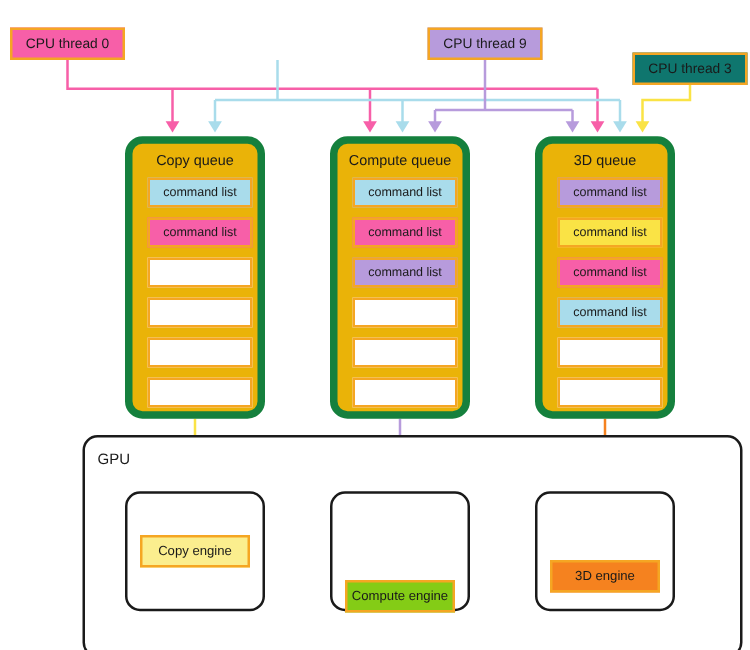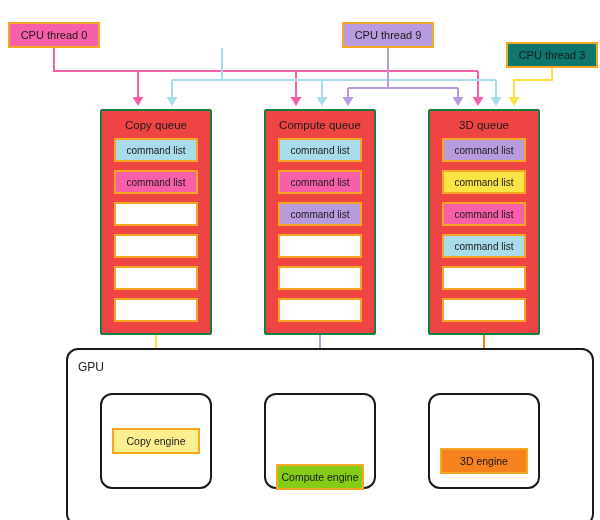--- a/index.html
+++ b/index.html
@@ -8,21 +8,21 @@
   #stage{position:absolute;left:0;top:16px;width:600px;height:520px;}
   svg#wires{position:absolute;left:0;top:0;width:600px;height:520px;pointer-events:none;}
 
   .box{position:absolute;box-sizing:border-box;display:flex;align-items:center;
        justify-content:center;text-align:center;}
 
   
   .thread{height:26px;border:2px solid #F5A623;font-size:11px;color:#1a1a1a;}
 
   
-  .queue{border:2px solid #15803d;border-radius:2px;background:#ef4444;
+  .queue{border:6px solid #15803d;border-radius:14px;background:#eab308;
          display:block;}
   .queue-title{position:absolute;left:0;right:0;top:8px;text-align:center;
                font-size:11.5px;color:#1a1a1a;}
   .slot{position:absolute;box-sizing:border-box;border:2px solid #F5A623;
         background:#ffffff;display:flex;align-items:center;justify-content:center;
         font-size:10px;color:#1a1a1a;}
 
   
   .gpu{position:absolute;box-sizing:border-box;border:2px solid #1a1a1a;
        border-radius:12px;background:#fff;}

